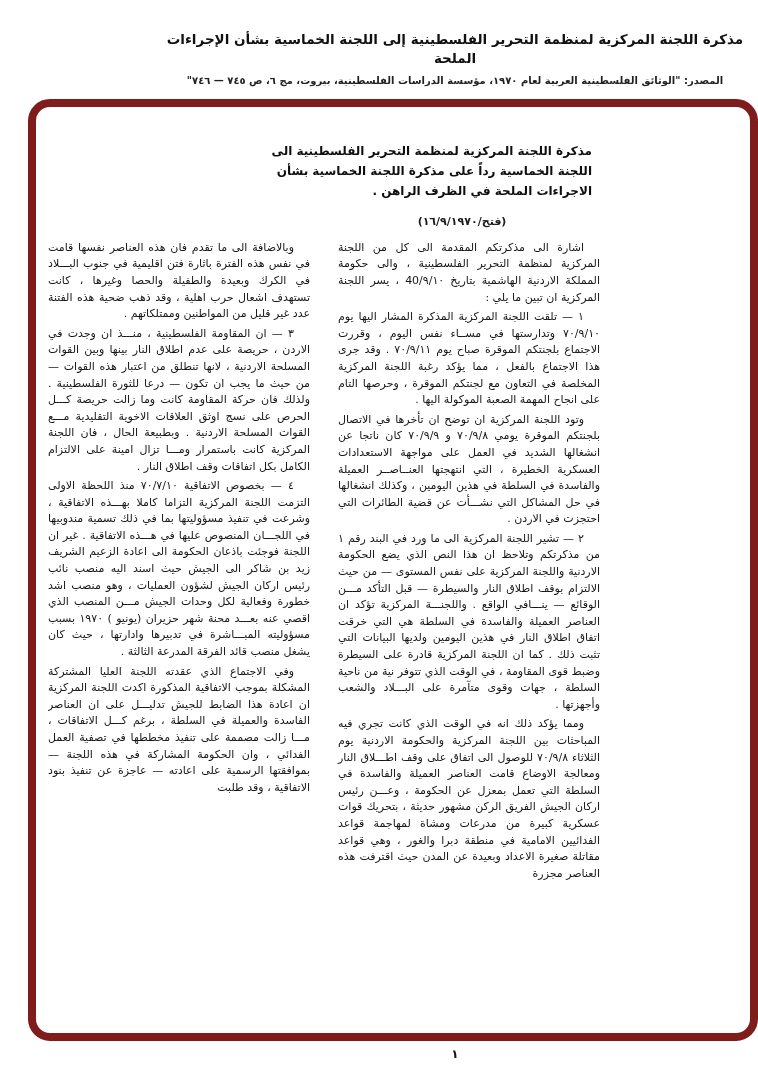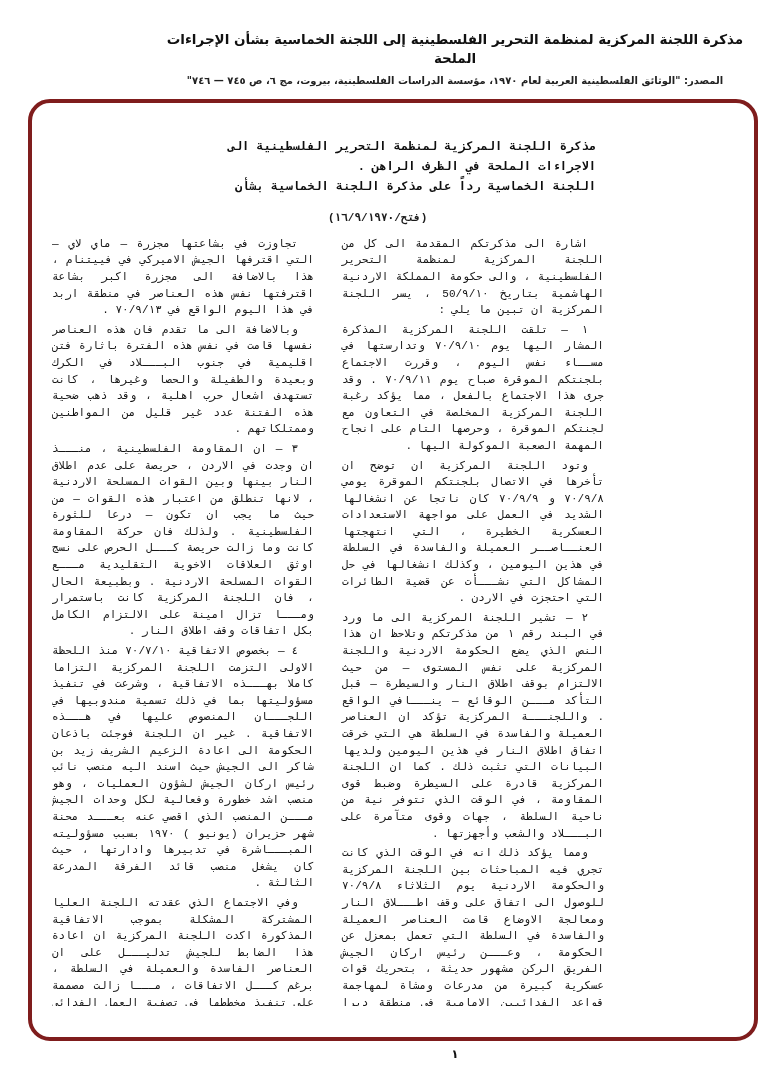--- a/index.html
+++ b/index.html
@@ -32,26 +32,25 @@
     margin-top: 7px;
     font-size: 10px;
     font-weight: bold;
     color: #222;
   }
   .doc-frame {
     box-sizing: border-box;
     width: 730px;
     height: 942px;
     margin: 13px auto 0 auto;
-    border: 4px solid #7f1d1d;
+    border: 8px solid #7f1d1d;
     border-radius: 22px;
     background: #ffffff;
     position: relative;
     overflow: hidden;
-    font-family: Liberation Mono, monospace;
   }
   .doc-inner {
     box-sizing: border-box;
     width: 552px;
     margin: 0 150px 0 16px; 
     padding-top: 34px;
   }
   .doc-title {
     width: 334px;
     margin-right: 8px;   
@@ -64,21 +63,21 @@
   }
   .doc-title .t-line { white-space: nowrap; }
   .dates-row {
     display: flex;
     margin-top: 14px;
     font-size: 11px;
     font-weight: bold;
   }
   .dates-row .half {
     width: 50%;
-    text-align: left;
+    text-align: center;
   }
   .cols {
     display: flex;
     margin-top: 12px;
     gap: 28px;
     height: 770px;
     overflow: hidden;
   }
   .col {
     width: 262px;
@@ -107,38 +106,37 @@
   <div class="hdr">
     <div class="hdr-title">مذكرة اللجنة المركزية لمنظمة التحرير الفلسطينية إلى اللجنة الخماسية بشأن الإجراءات الملحة</div>
     <div class="hdr-src">المصدر: "الوثائق الفلسطينية العربية لعام ١٩٧٠، مؤسسة الدراسات الفلسطينية، بيروت، مج ٦، ص ٧٤٥ — ٧٤٦"</div>
   </div>
 
   <div class="doc-frame">
     <div class="doc-inner">
 
       <div class="doc-title">
         <div class="t-line">مذكرة اللجنة المركزية لمنظمة التحرير الفلسطينية الى</div>
+        <div class="t-line">اللجنة الخماسية رداً على مذكرة اللجنة الخماسية بشأن</div>
         <div class="t-line">الاجراءات الملحة في الظرف الراهن .</div>
-        <div class="t-line">اللجنة الخماسية رداً على مذكرة اللجنة الخماسية بشأن</div>
       </div>
 
       <div class="dates-row">
         <span class="half">(فتح/١٦/٩/١٩٧٠)</span>
       </div>
 
       <div class="cols">
         <div class="col">
-            <p class="para">اشارة الى مذكرتكم المقدمة الى كل من اللجنة المركزية لمنظمة التحرير الفلسطينية ، والى حكومة المملكة الاردنية الهاشمية بتاريخ 50/٩/١٠ ، يسر اللجنة المركزية ان تبين ما يلي :</p>
+            <p class="para">اشارة الى مذكرتكم المقدمة الى كل من اللجنة المركزية لمنظمة التحرير الفلسطينية ، والى حكومة المملكة الاردنية الهاشمية بتاريخ 40/٩/١٠ ، يسر اللجنة المركزية ان تبين ما يلي :</p>
             <p class="para">١ — تلقت اللجنة المركزية المذكرة المشار اليها يوم ٧٠/٩/١٠ وتدارستها في مســاء نفس اليوم ، وقررت الاجتماع بلجنتكم الموقرة صباح يوم ٧٠/٩/١١ . وقد جرى هذا الاجتماع بالفعل ، مما يؤكد رغبة اللجنة المركزية المخلصة في التعاون مع لجنتكم الموقرة ، وحرصها التام على انجاح المهمة الصعبة الموكولة اليها .</p>
             <p class="para">وتود اللجنة المركزية ان توضح ان تأخرها في الاتصال بلجنتكم الموقرة يومي ٧٠/٩/٨ و ٧٠/٩/٩ كان ناتجا عن انشغالها الشديد في العمل على مواجهة الاستعدادات العسكرية الخطيرة ، التي انتهجتها العنــاصــر العميلة والفاسدة في السلطة في هذين اليومين ، وكذلك انشغالها في حل المشاكل التي نشـــأت عن قضية الطائرات التي احتجزت في الاردن .</p>
             <p class="para">٢ — تشير اللجنة المركزية الى ما ورد في البند رقم ١ من مذكرتكم وتلاحظ ان هذا النص الذي يضع الحكومة الاردنية واللجنة المركزية على نفس المستوى — من حيث الالتزام بوقف اطلاق النار والسيطرة — قبل التأكد مـــن الوقائع — ينـــافي الواقع . واللجنـــة المركزية تؤكد ان العناصر العميلة والفاسدة في السلطة هي التي خرقت اتفاق اطلاق النار في هذين اليومين ولديها البيانات التي تثبت ذلك . كما ان اللجنة المركزية قادرة على السيطرة وضبط قوى المقاومة ، في الوقت الذي تتوفر نية من ناحية السلطة ، جهات وقوى متآمرة على البـــلاد والشعب وأجهزتها .</p>
             <p class="para">ومما يؤكد ذلك انه في الوقت الذي كانت تجري فيه المباحثات بين اللجنة المركزية والحكومة الاردنية يوم الثلاثاء ٧٠/٩/٨ للوصول الى اتفاق على وقف اطـــلاق النار ومعالجة الاوضاع قامت العناصر العميلة والفاسدة في السلطة التي تعمل بمعزل عن الحكومة ، وعـــن رئيس اركان الجيش الفريق الركن مشهور حديثة ، بتحريك قوات عسكرية كبيرة من مدرعات ومشاة لمهاجمة قواعد الفدائيين الامامية في منطقة دبرا والغور ، وهي قواعد مقاتلة صغيرة الاعداد وبعيدة عن المدن حيث اقترفت هذه العناصر مجزرة</p>
           </div>
         <div class="col">
-            <p class="para">تجاوزت في بشاعتها مجزرة — ماي لاي — التي اقترفها الجيش الاميركي في فييتنام ، هذا بالاضافة الى مجزرة اكبر بشاعة اقترفتها نفس هذه العناصر في منطقة اربد في هذا اليوم الواقع في ٧٠/٩/١٣ .</p>
             <p class="para">وبالاضافة الى ما تقدم فان هذه العناصر نفسها قامت في نفس هذه الفترة باثارة فتن اقليمية في جنوب البـــلاد في الكرك وبعيدة والطفيلة والحصا وغيرها ، كانت تستهدف اشعال حرب اهلية ، وقد ذهب ضحية هذه الفتنة عدد غير قليل من المواطنين وممتلكاتهم .</p>
             <p class="para">٣ — ان المقاومة الفلسطينية ، منـــذ ان وجدت في الاردن ، حريصة على عدم اطلاق النار بينها وبين القوات المسلحة الاردنية ، لانها تنطلق من اعتبار هذه القوات — من حيث ما يجب ان تكون — درعا للثورة الفلسطينية . ولذلك فان حركة المقاومة كانت وما زالت حريصة كـــل الحرص على نسج اوثق العلاقات الاخوية التقليدية مـــع القوات المسلحة الاردنية . وبطبيعة الحال ، فان اللجنة المركزية كانت باستمرار ومـــا تزال امينة على الالتزام الكامل بكل اتفاقات وقف اطلاق النار .</p>
             <p class="para">٤ — بخصوص الاتفاقية ٧٠/٧/١٠ منذ اللحظة الاولى التزمت اللجنة المركزية التزاما كاملا بهـــذه الاتفاقية ، وشرعت في تنفيذ مسؤوليتها بما في ذلك تسمية مندوبيها في اللجـــان المنصوص عليها في هـــذه الاتفاقية . غير ان اللجنة فوجئت باذعان الحكومة الى اعادة الزعيم الشريف زيد بن شاكر الى الجيش حيث اسند اليه منصب نائب رئيس اركان الجيش لشؤون العمليات ، وهو منصب اشد خطورة وفعالية لكل وحدات الجيش مـــن المنصب الذي اقصي عنه بعـــد محنة شهر حزيران (يونيو ) ١٩٧٠ بسبب مسؤوليته المبـــاشرة في تدبيرها وادارتها ، حيث كان يشغل منصب قائد الفرقة المدرعة الثالثة .</p>
             <p class="para">وفي الاجتماع الذي عقدته اللجنة العليا المشتركة المشكلة بموجب الاتفاقية المذكورة اكدت اللجنة المركزية ان اعادة هذا الضابط للجيش تدليـــل على ان العناصر الفاسدة والعميلة في السلطة ، برغم كـــل الاتفاقات ، مـــا زالت مصممة على تنفيذ مخططها في تصفية العمل الفدائي ، وان الحكومة المشاركة في هذه اللجنة — بموافقتها الرسمية على اعادته — عاجزة عن تنفيذ بنود الاتفاقية ، وقد طلبت</p>
           </div>
       </div>
 
     </div>
   </div>
 

